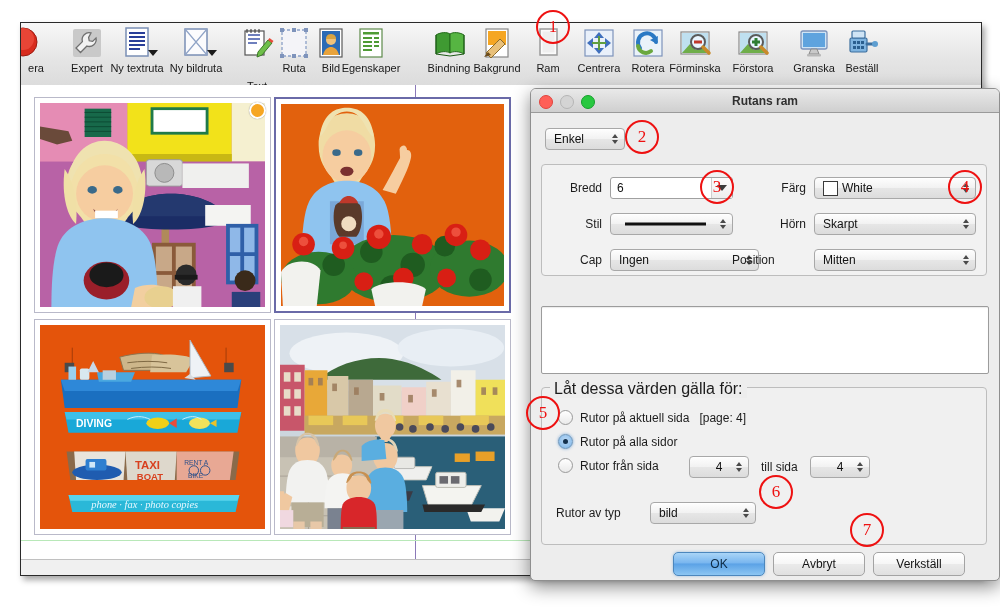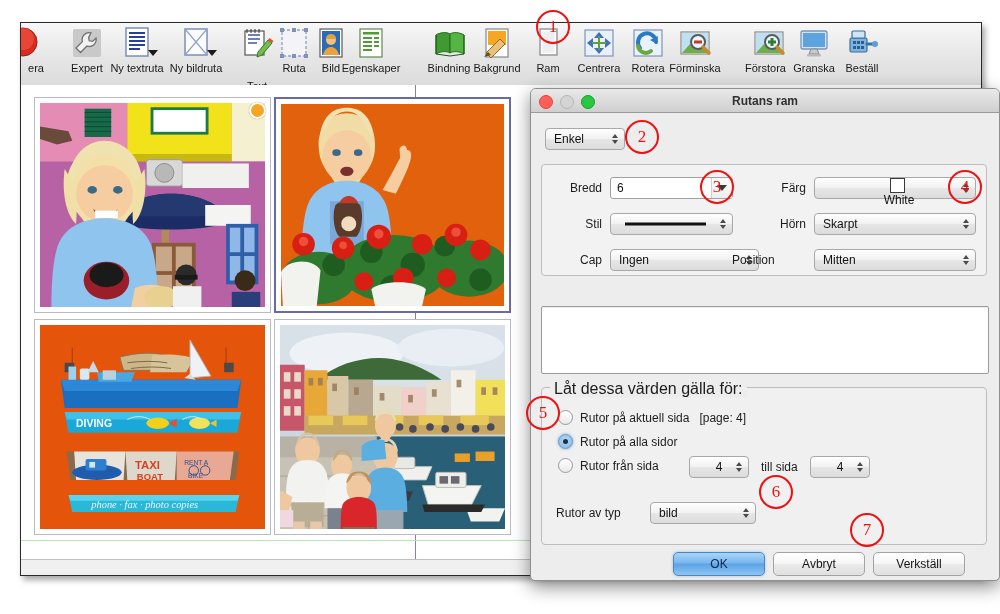--- a/index.html
+++ b/index.html
@@ -403,21 +403,21 @@
           <svg width="34" height="34" viewBox="0 0 34 34">
             <rect x="3" y="4" width="28" height="26" fill="#eaf2f9" stroke="#7d93bb" stroke-width="1.2"></rect>
             <path d="M9 22a9 9 0 1 1 16-6" fill="none" stroke="#2a79c4" stroke-width="4" stroke-linecap="round"></path>
             <path d="M27 10l-1 8-7-4z" fill="#2a79c4"></path>
             <path d="M7 20a8 8 0 0 0 13 5" fill="none" stroke="#6aa83f" stroke-width="4" stroke-linecap="round"></path>
           </svg>
         </div>
         <div class="tb-label">Rotera</div>
       </div>
 
-      <div class="tb-item" style="left:699px;align-items:flex-end;">
+      <div class="tb-item" style="left:699px;">
         <div class="tb-icon">
           <svg width="34" height="34" viewBox="0 0 34 34">
             <rect x="3" y="6" width="28" height="22" fill="#fff" stroke="#8a8a8a" stroke-width="1.2"></rect>
             <rect x="4" y="7" width="26" height="20" fill="#bfe0f0"></rect>
             <path d="M4 27l8-9 6 6 5-5 7 8z" fill="#6fae4a"></path>
             <circle cx="20" cy="16" r="7" fill="#eaf6ff" stroke="#5a5a5a" stroke-width="2"></circle>
             <path d="M16 16h8M20 12v8" stroke="#2e7d32" stroke-width="3"></path>
             <path d="M25 21l6 6" stroke="#c98a2a" stroke-width="3.5" stroke-linecap="round"></path>
           </svg>
         </div>
@@ -807,21 +807,21 @@
         <span class="lbl" style="position:absolute; left:10px; top:88px; width:50px; text-align:right;">Cap</span>
         <div class="popup" style="left:68px; top:84px; width:149px;">
           <span>Ingen</span>
           <span class="arrows">
               <i class="up"></i>
               <i class="dn"></i>
             </span>
         </div>
 
         <span class="lbl" style="position:absolute; left:196px; top:16px; width:68px; text-align:right;">Färg</span>
-        <div class="popup" style="left:272px; top:12px; width:162px;flex-direction:column;">
+        <div class="popup" style="left:272px; top:12px; width:162px;">
           <span class="swatch-white"></span>
           <span>White</span>
           <span class="arrows">
               <i class="up"></i>
               <i class="dn"></i>
             </span>
         </div>
 
         <span class="lbl" style="position:absolute; left:196px; top:52px; width:68px; text-align:right;">Hörn</span>
         <div class="popup" style="left:272px; top:48px; width:162px;">

